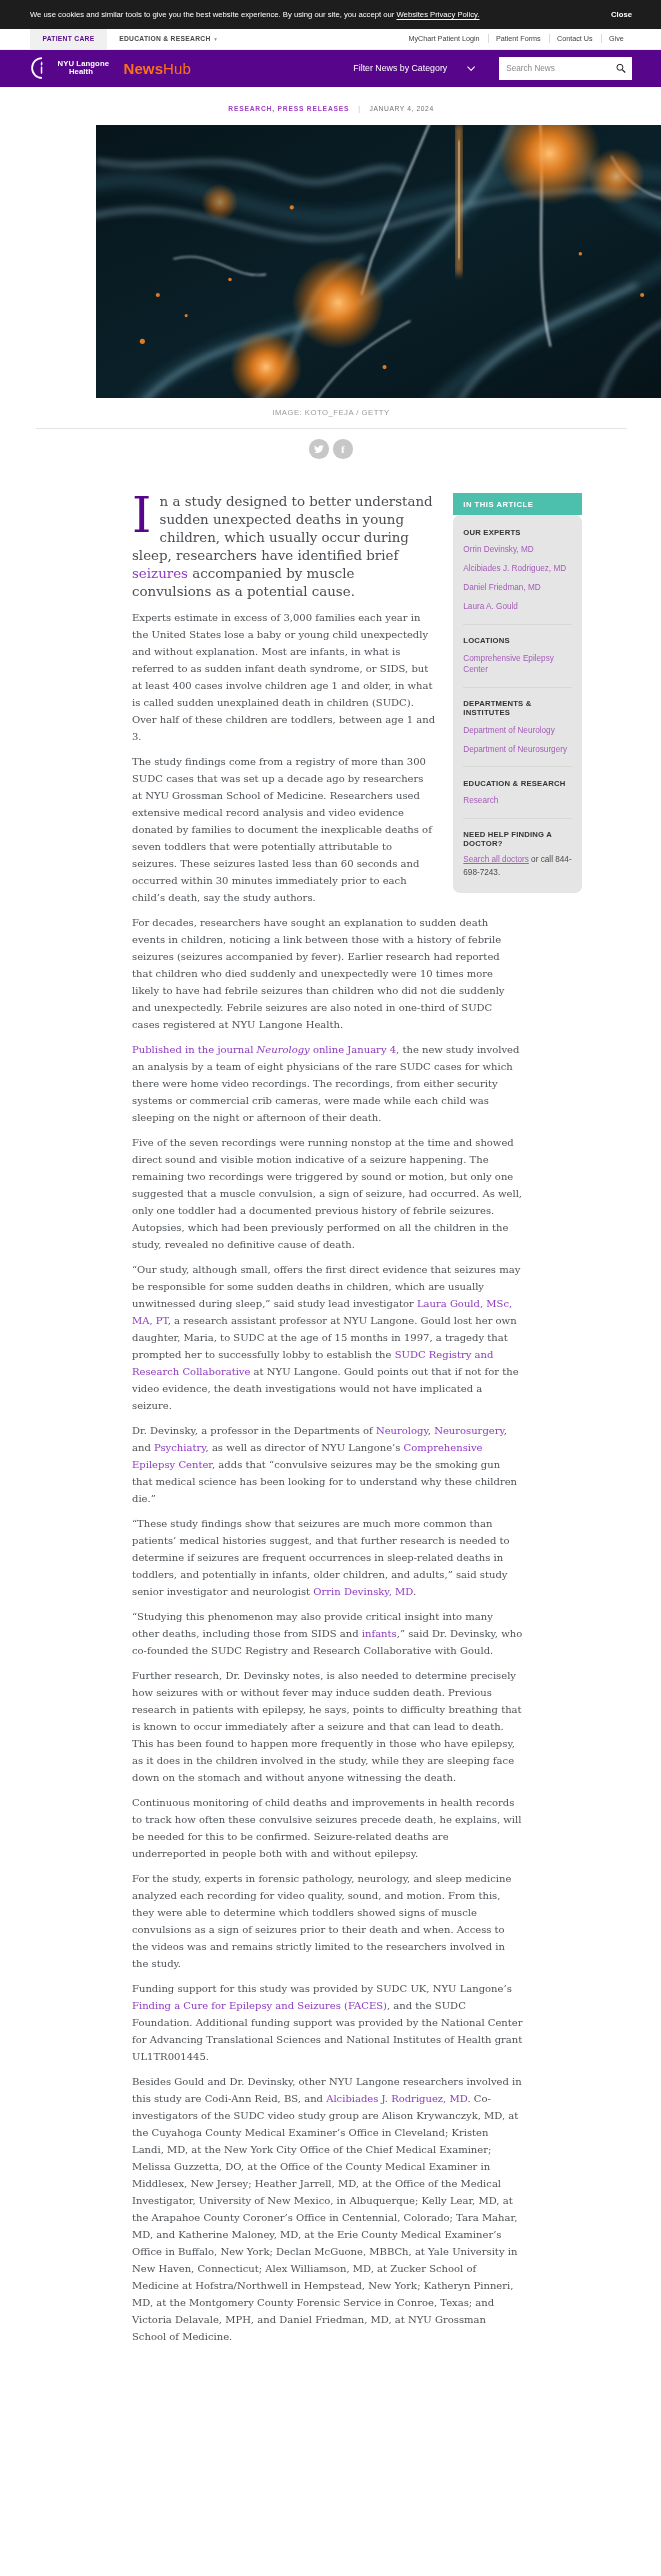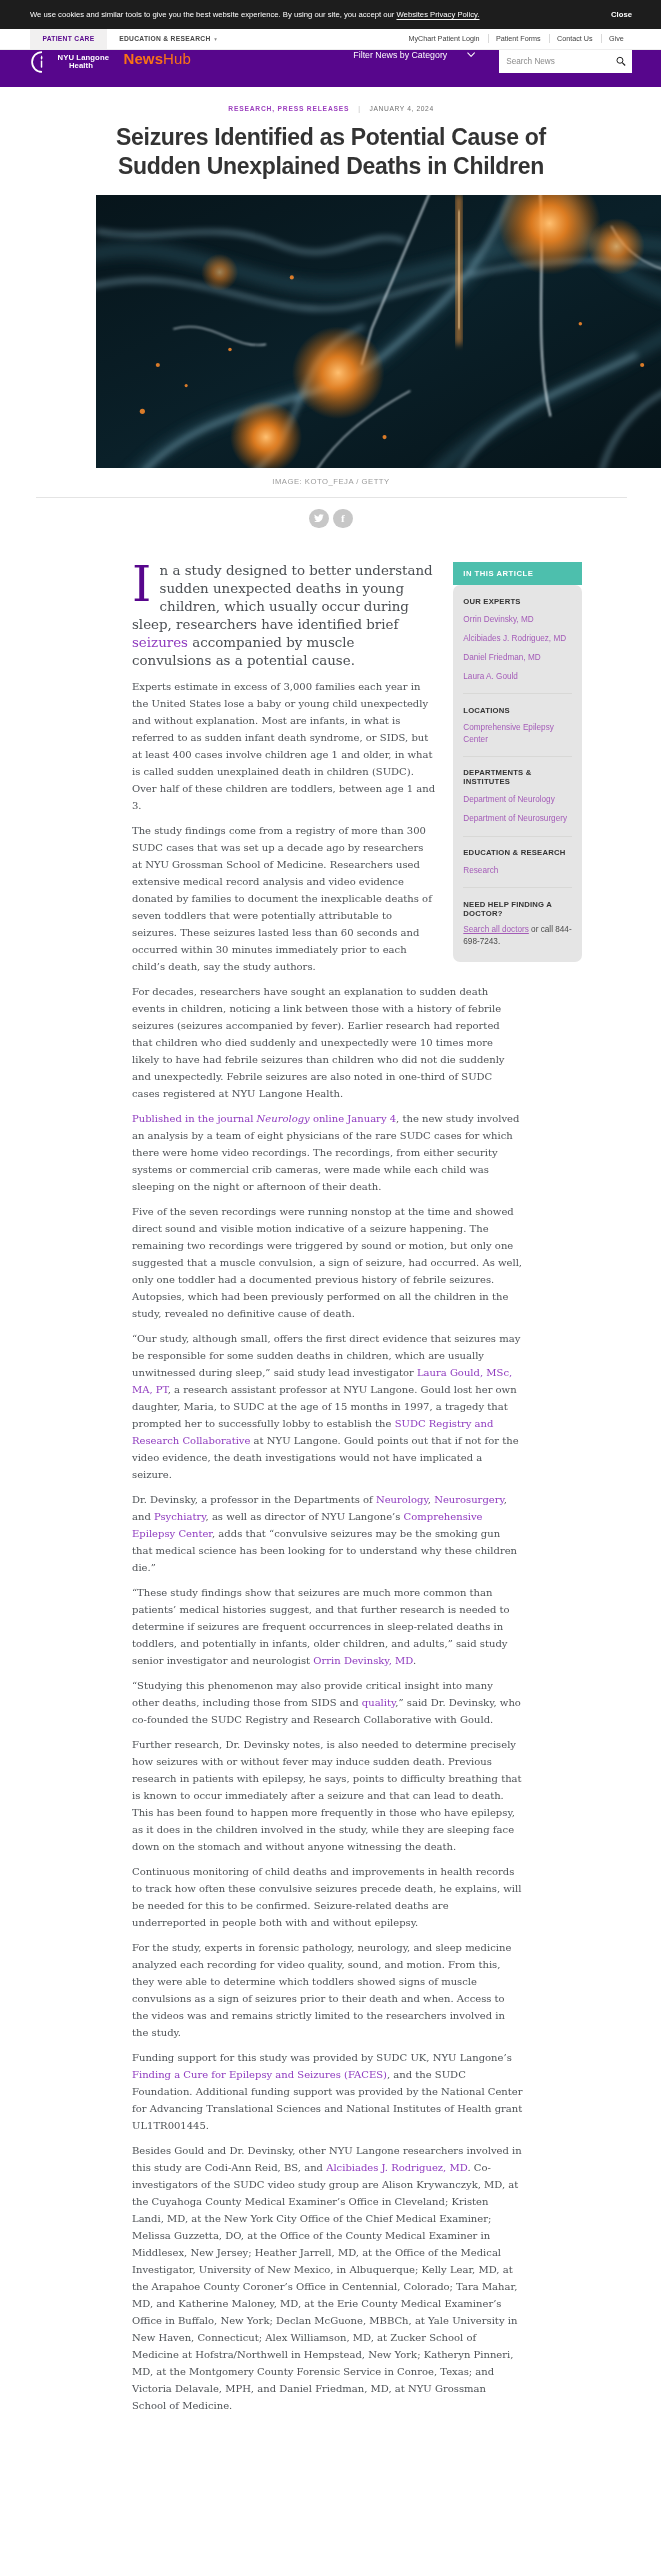--- a/index.html
+++ b/index.html
@@ -17,21 +17,21 @@
   
   .utility-nav { height:20.6px; background:#fff; display:flex; align-items:stretch; border-bottom:0.5px solid #eee; padding-right:30px; }
   .u-tab { display:flex; align-items:center; padding:0 12.4px; font-size:6.7px; font-weight:700; letter-spacing:0.3px; color:#454545; }
   .u-tab.active { background:#f1f0f0; color:#57068c; margin-left:30px; }
   .u-tab .dd { color:#8a8a8a; font-size:5.2px; margin-left:3.6px; }
   .u-spacer { flex:1; }
   .u-link { display:flex; align-items:center; font-size:7.2px; color:#3f3f3f; padding:0 8.2px; position:relative; }
   .u-link + .u-link::before { content:""; position:absolute; left:0; top:5.2px; bottom:5.2px; border-left:0.5px solid #d9d9d9; }
 
   
-  .site-header { height:37px; background:#57068c; display:flex; align-items:flex-start; padding:0 30px; }
+  .site-header { height:37px; background:#57068c; display:flex; align-items:center; padding:0 30px; }
   .brand { display:flex; align-items:center; }
   .brand-text { color:#fff; font-weight:700; font-size:7.7px; line-height:7.7px; margin-left:3.6px; letter-spacing:0.1px; }
   .brand-text .l2 { padding-left:11.3px; }
   .site-name { color:#f97316; font-size:15px; margin-left:14.4px; letter-spacing:0.1px; }
   .site-name b { font-weight:700; }
   .site-name span { font-weight:300; }
   .hdr-spacer { flex:1; }
   .filter { display:flex; align-items:center; color:#fff; font-size:8.8px; margin-right:24px; }
   .filter svg { margin-left:19.6px; }
   .search-box { width:133px; height:23px; background:#fff; display:flex; align-items:center; padding:0 6.2px 0 7.2px; }
@@ -125,21 +125,20 @@
   </div>
 </div>
 
 <div class="article-section">
   <div class="article-head">
     <div class="breadcrumb">
       <a class="cat">RESEARCH, PRESS RELEASES</a>
       <span class="sep">|</span>
       <span class="date">JANUARY 4, 2024</span>
     </div>
-    <h1 class="page-title">Seizures Identified as Potential Cause of Sudden Unexplained Deaths in Children</h1>
 
     <figure class="hero-fig">
       <svg class="hero" viewBox="0 0 1147 530" preserveAspectRatio="none">
         <defs>
           <linearGradient id="bgG" x1="0" y1="0" x2="1" y2="1">
             <stop offset="0" stop-color="#07151b"></stop>
               <stop offset=".5" stop-color="#0a2029"></stop>
               <stop offset="1" stop-color="#061318"></stop>
           </linearGradient>
           <radialGradient id="og">
@@ -247,21 +246,21 @@
 
     <div id="paragraphs">
         <p class="body-p">Experts estimate in excess of 3,000 families each year in the United States lose a baby or young child unexpectedly and without explanation. Most are infants, in what is referred to as sudden infant death syndrome, or SIDS, but at least 400 cases involve children age 1 and older, in what is called sudden unexplained death in children (SUDC). Over half of these children are toddlers, between age 1 and 3.</p>
         <p class="body-p">The study findings come from a registry of more than 300 SUDC cases that was set up a decade ago by researchers at NYU Grossman School of Medicine. Researchers used extensive medical record analysis and video evidence donated by families to document the inexplicable deaths of seven toddlers that were potentially attributable to seizures. These seizures lasted less than 60 seconds and occurred within 30 minutes immediately prior to each child’s death, say the study authors.</p>
         <p class="body-p">For decades, researchers have sought an explanation to sudden death events in children, noticing a link between those with a history of febrile seizures (seizures accompanied by fever). Earlier research had reported that children who died suddenly and unexpectedly were 10 times more likely to have had febrile seizures than children who did not die suddenly and unexpectedly. Febrile seizures are also noted in one-third of SUDC cases registered at NYU Langone Health.</p>
         <p class="body-p"><a>Published in the journal <i>Neurology</i> online January 4</a>, the new study involved an analysis by a team of eight physicians of the rare SUDC cases for which there were home video recordings. The recordings, from either security systems or commercial crib cameras, were made while each child was sleeping on the night or afternoon of their death.</p>
         <p class="body-p">Five of the seven recordings were running nonstop at the time and showed direct sound and visible motion indicative of a seizure happening. The remaining two recordings were triggered by sound or motion, but only one suggested that a muscle convulsion, a sign of seizure, had occurred. As well, only one toddler had a documented previous history of febrile seizures. Autopsies, which had been previously performed on all the children in the study, revealed no definitive cause of death.</p>
         <p class="body-p">“Our study, although small, offers the first direct evidence that seizures may be responsible for some sudden deaths in children, which are usually unwitnessed during sleep,” said study lead investigator <a>Laura Gould, MSc, MA, PT</a>, a research assistant professor at NYU Langone. Gould lost her own daughter, Maria, to SUDC at the age of 15 months in 1997, a tragedy that prompted her to successfully lobby to establish the <a>SUDC Registry and Research Collaborative</a> at NYU Langone. Gould points out that if not for the video evidence, the death investigations would not have implicated a seizure.</p>
         <p class="body-p">Dr. Devinsky, a professor in the Departments of <a>Neurology</a>, <a>Neurosurgery</a>, and <a>Psychiatry</a>, as well as director of NYU Langone’s <a>Comprehensive Epilepsy Center</a>, adds that “convulsive seizures may be the smoking gun that medical science has been looking for to understand why these children die.”</p>
         <p class="body-p">“These study findings show that seizures are much more common than patients’ medical histories suggest, and that further research is needed to determine if seizures are frequent occurrences in sleep-related deaths in toddlers, and potentially in infants, older children, and adults,” said study senior investigator and neurologist <a>Orrin Devinsky, MD</a>.</p>
-        <p class="body-p">“Studying this phenomenon may also provide critical insight into many other deaths, including those from SIDS and <a>quality</a>,” said Dr. Devinsky, who co-founded the SUDC Registry and Research Collaborative with Gould.</p>
+        <p class="body-p">“Studying this phenomenon may also provide critical insight into many other deaths, including those from SIDS and <a>infants</a>,” said Dr. Devinsky, who co-founded the SUDC Registry and Research Collaborative with Gould.</p>
         <p class="body-p">Further research, Dr. Devinsky notes, is also needed to determine precisely how seizures with or without fever may induce sudden death. Previous research in patients with epilepsy, he says, points to difficulty breathing that is known to occur immediately after a seizure and that can lead to death. This has been found to happen more frequently in those who have epilepsy, as it does in the children involved in the study, while they are sleeping face down on the stomach and without anyone witnessing the death.</p>
         <p class="body-p">Continuous monitoring of child deaths and improvements in health records to track how often these convulsive seizures precede death, he explains, will be needed for this to be confirmed. Seizure-related deaths are underreported in people both with and without epilepsy.</p>
         <p class="body-p">For the study, experts in forensic pathology, neurology, and sleep medicine analyzed each recording for video quality, sound, and motion. From this, they were able to determine which toddlers showed signs of muscle convulsions as a sign of seizures prior to their death and when. Access to the videos was and remains strictly limited to the researchers involved in the study.</p>
         <p class="body-p">Funding support for this study was provided by SUDC UK, NYU Langone’s <a>Finding a Cure for Epilepsy and Seizures (FACES)</a>, and the SUDC Foundation. Additional funding support was provided by the National Center for Advancing Translational Sciences and National Institutes of Health grant UL1TR001445.</p>
         <p class="body-p">Besides Gould and Dr. Devinsky, other NYU Langone researchers involved in this study are Codi-Ann Reid, BS, and <a>Alcibiades J. Rodriguez, MD</a>. Co-investigators of the SUDC video study group are Alison Krywanczyk, MD, at the Cuyahoga County Medical Examiner’s Office in Cleveland; Kristen Landi, MD, at the New York City Office of the Chief Medical Examiner; Melissa Guzzetta, DO, at the Office of the County Medical Examiner in Middlesex, New Jersey; Heather Jarrell, MD, at the Office of the Medical Investigator, University of New Mexico, in Albuquerque; Kelly Lear, MD, at the Arapahoe County Coroner’s Office in Centennial, Colorado; Tara Mahar, MD, and Katherine Maloney, MD, at the Erie County Medical Examiner’s Office in Buffalo, New York; Declan McGuone, MBBCh, at Yale University in New Haven, Connecticut; Alex Williamson, MD, at Zucker School of Medicine at Hofstra/Northwell in Hempstead, New York; Katheryn Pinneri, MD, at the Montgomery County Forensic Service in Conroe, Texas; and Victoria Delavale, MPH, and Daniel Friedman, MD, at NYU Grossman School of Medicine.</p>
       </div>
 
   </div>
 </div>
 

